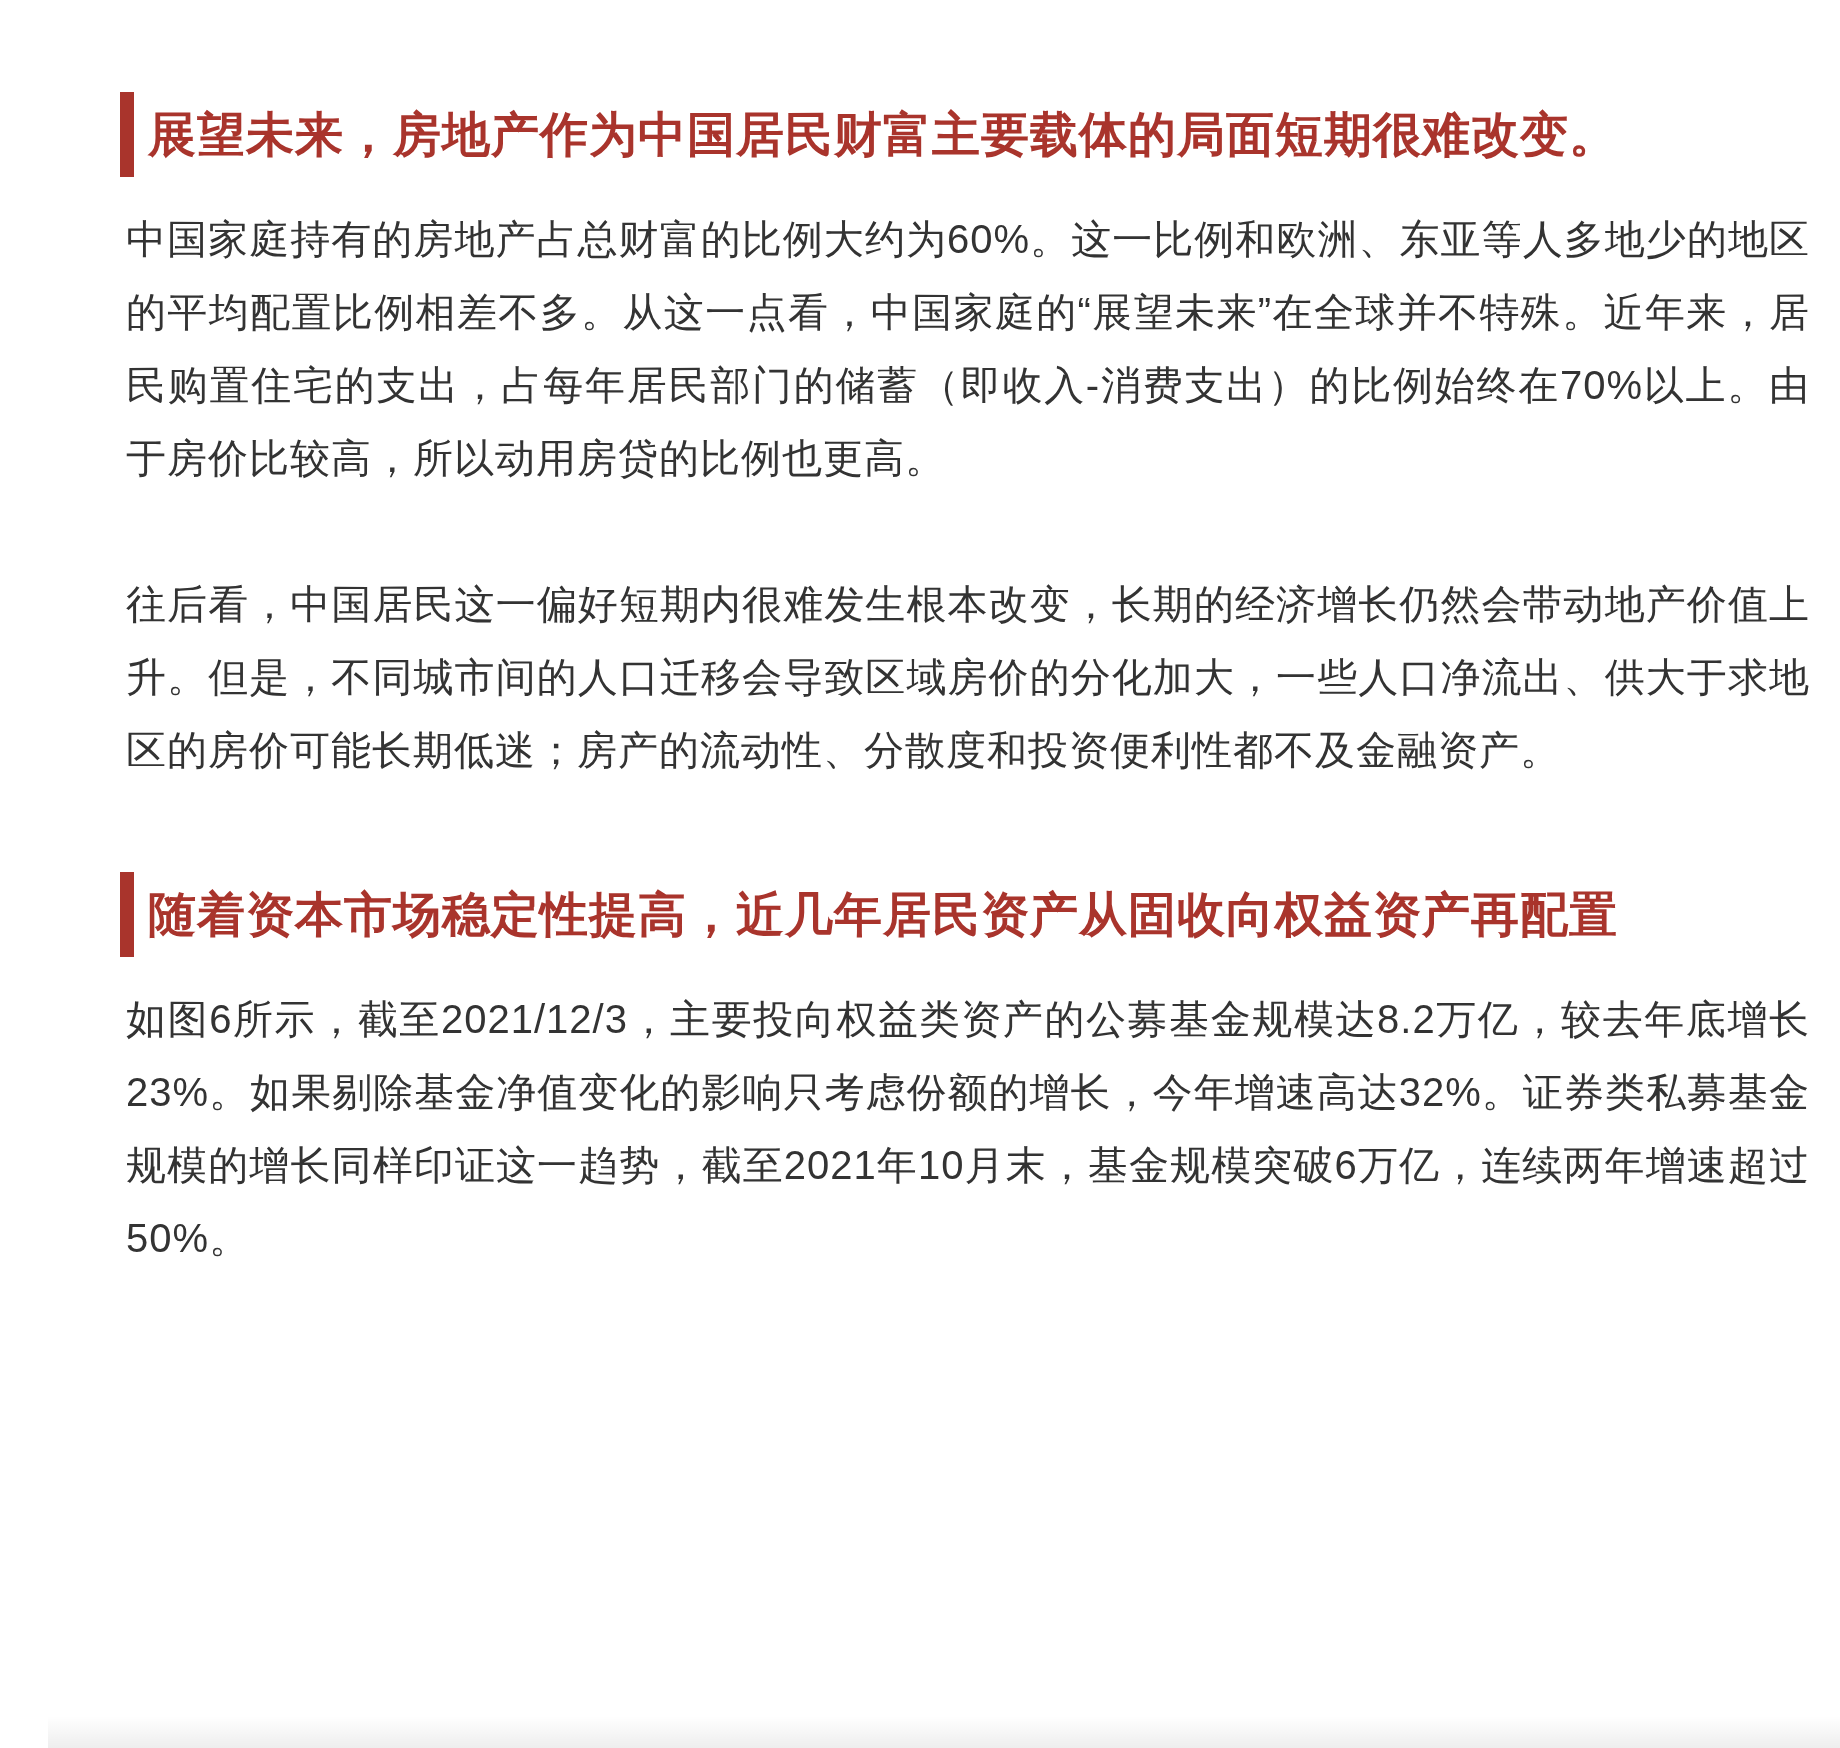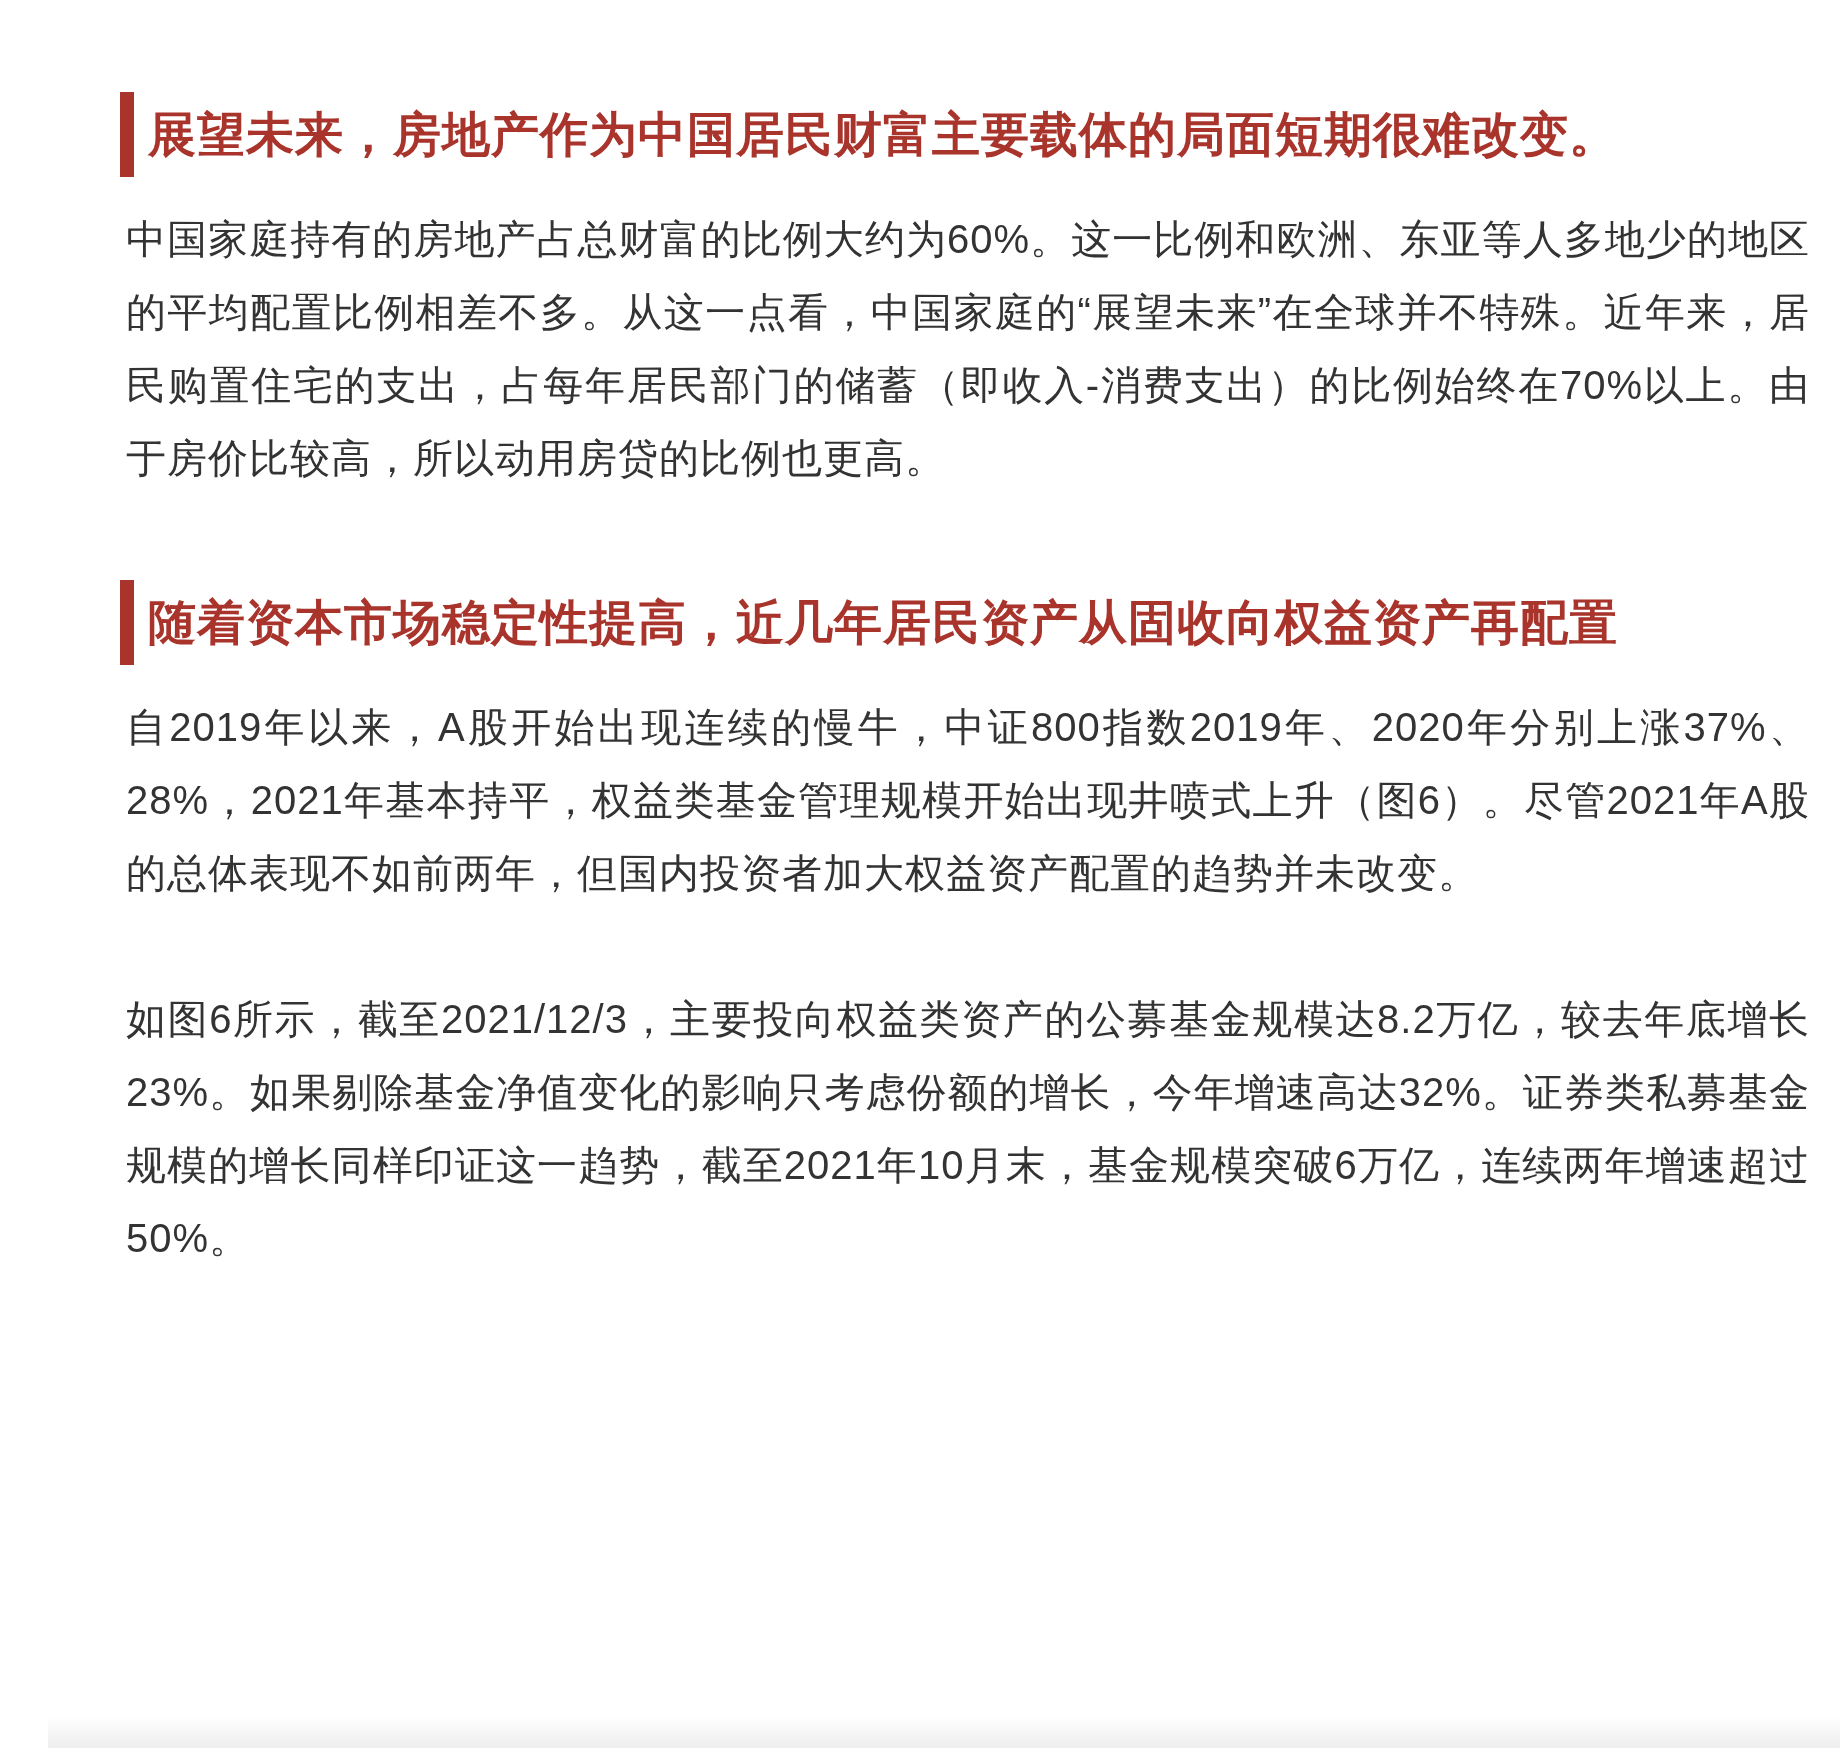--- a/index.html
+++ b/index.html
@@ -53,23 +53,23 @@
   }
 </style>
 </head>
 <body>
 
 <main class="page">
 
   <section class="section">
     <h2 class="section-heading">展望未来，房地产作为中国居民财富主要载体的局面短期很难改变。</h2>
     <p class="para">中国家庭持有的房地产占总财富的比例大约为60%。这一比例和欧洲、东亚等人多地少的地区的平均配置比例相差不多。从这一点看，中国家庭的“展望未来”在全球并不特殊。近年来，居民购置住宅的支出，占每年居民部门的储蓄（即收入-消费支出）的比例始终在70%以上。由于房价比较高，所以动用房贷的比例也更高。</p>
+    <p class="para">往后看，中国居民这一偏好短期内很难发生根本改变，长期的经济增长仍然会带动地产价值上升。但是，不同城市间的人口迁移会导致区域房价的分化加大，一些人口净流出、供大于求地区的房价可能长期低迷；房产的流动性、分散度和投资便利性都不及金融资产。</p>
   </section>
 
   <section class="section">
     <h2 class="section-heading">随着资本市场稳定性提高，近几年居民资产从固收向权益资产再配置</h2>
-    <p class="para">自2019年以来，A股开始出现连续的慢牛，中证800指数2019年、2020年分别上涨37%、28%，2021年基本持平，权益类基金管理规模开始出现井喷式上升（图6）。尽管2021年A股的总体表现不如前两年，但国内投资者加大权益资产配置的趋势并未改变。</p>
     <p class="para">如图6所示，截至2021/12/3，主要投向权益类资产的公募基金规模达8.2万亿，较去年底增长23%。如果剔除基金净值变化的影响只考虑份额的增长，今年增速高达32%。证券类私募基金规模的增长同样印证这一趋势，截至2021年10月末，基金规模突破6万亿，连续两年增速超过50%。</p>
   </section>
 
 </main>
 
 <div class="bottom-fade"></div>
 
 </body></html>

